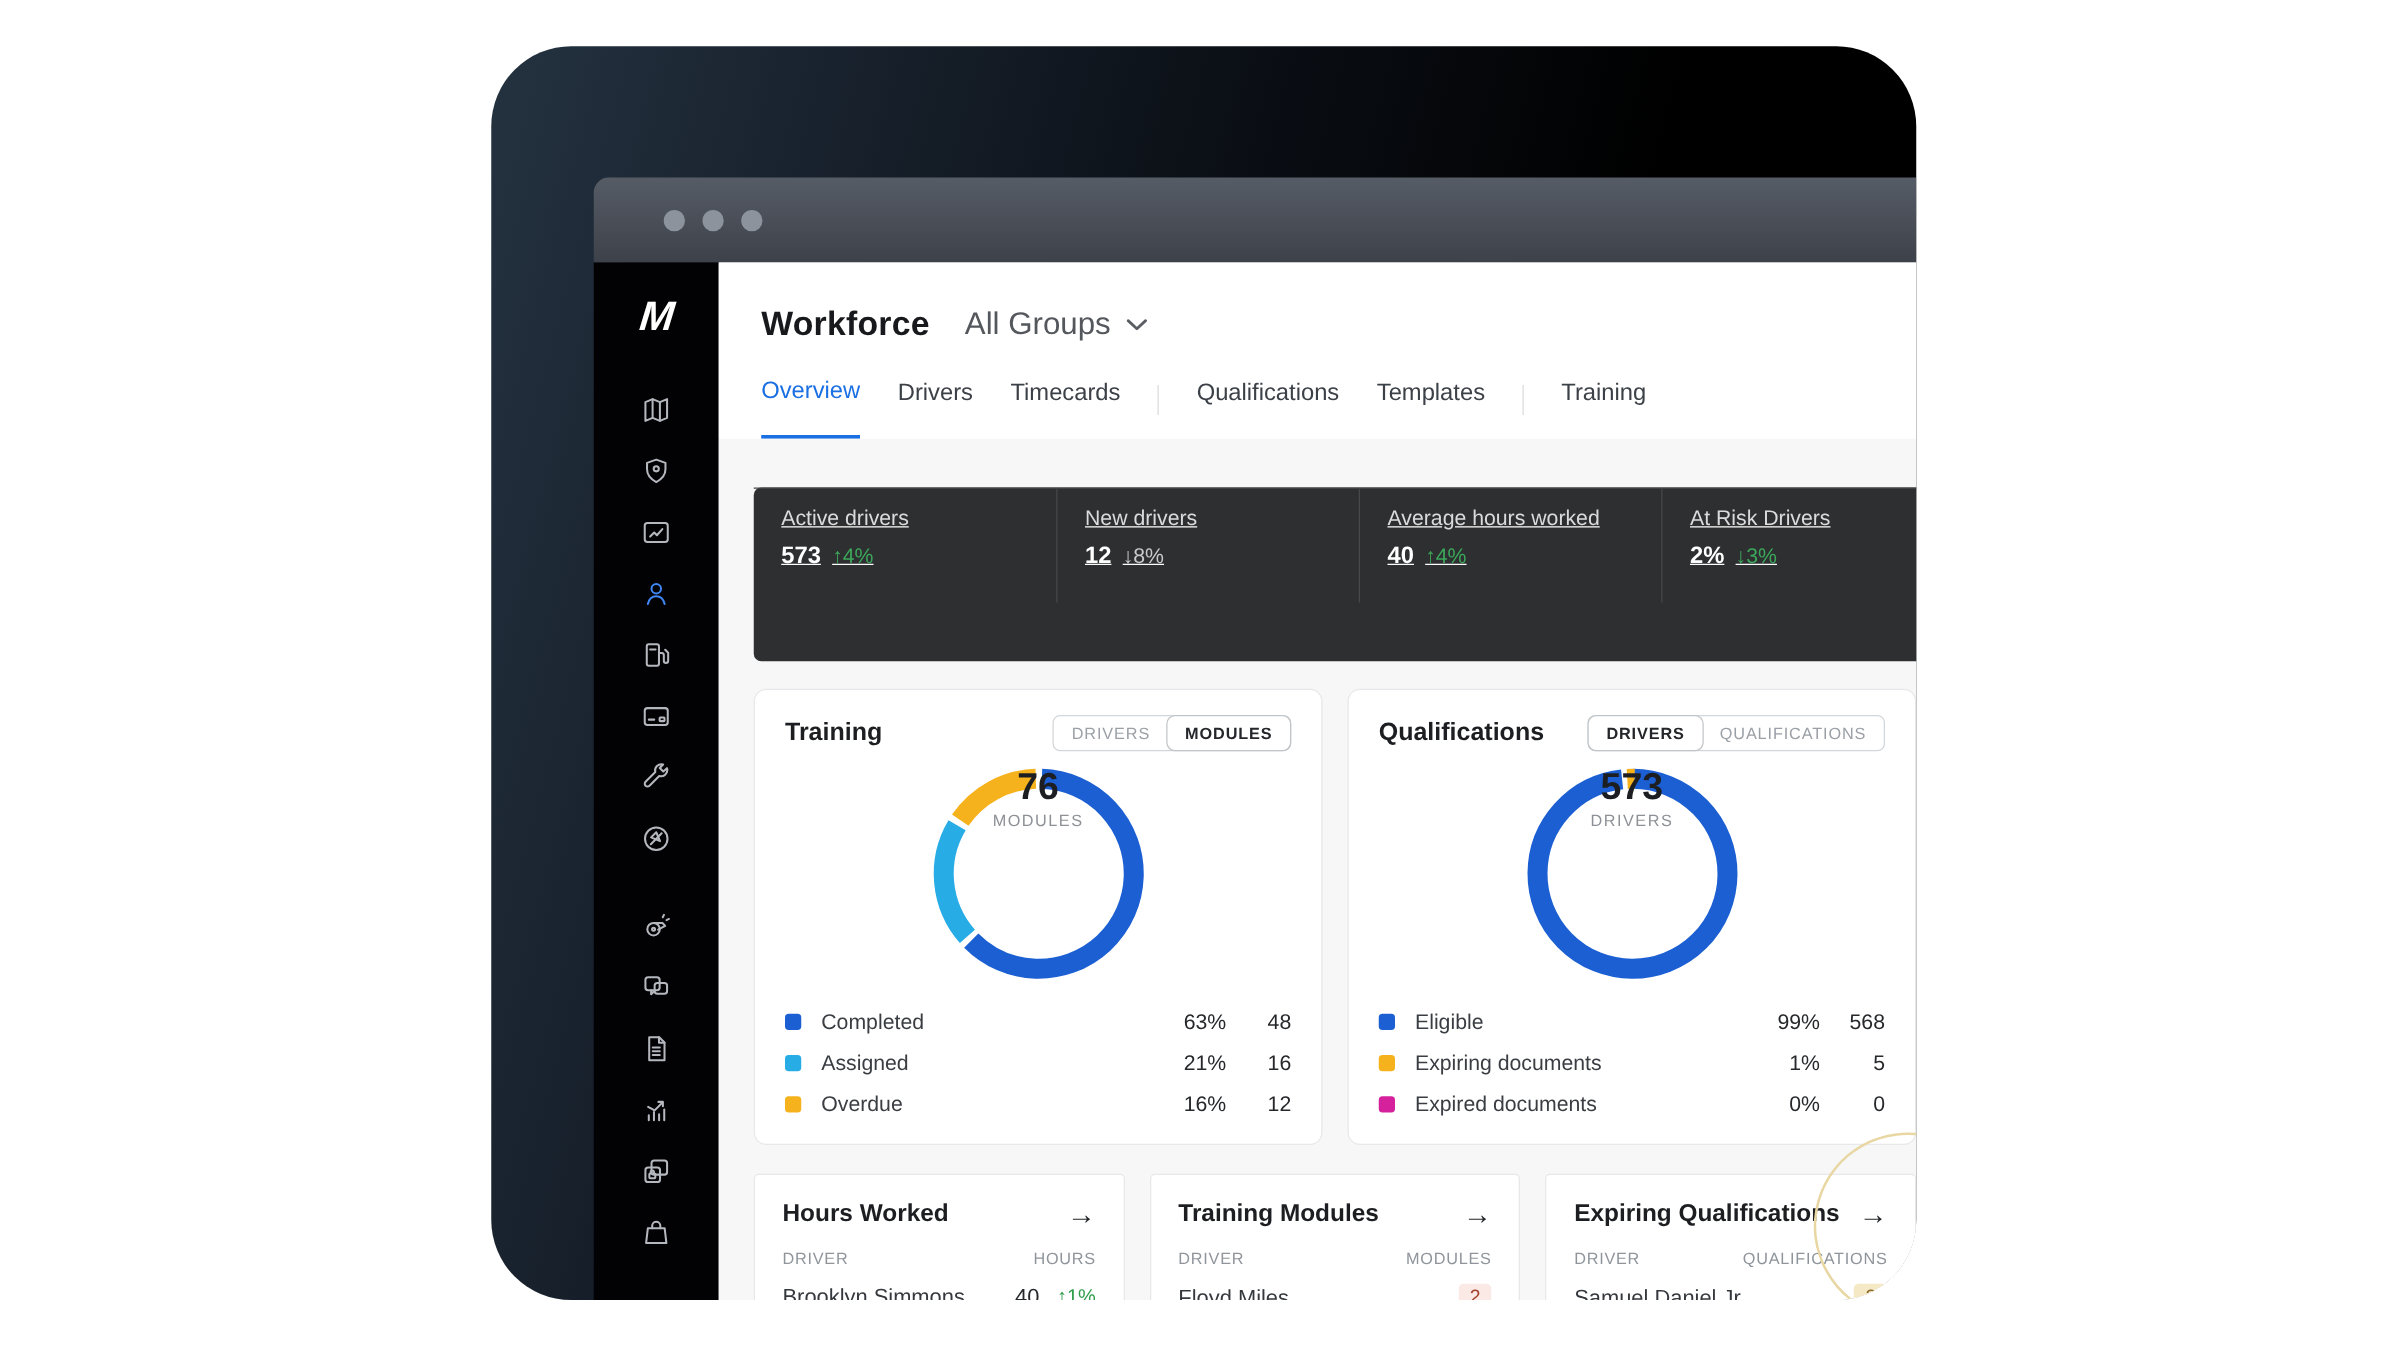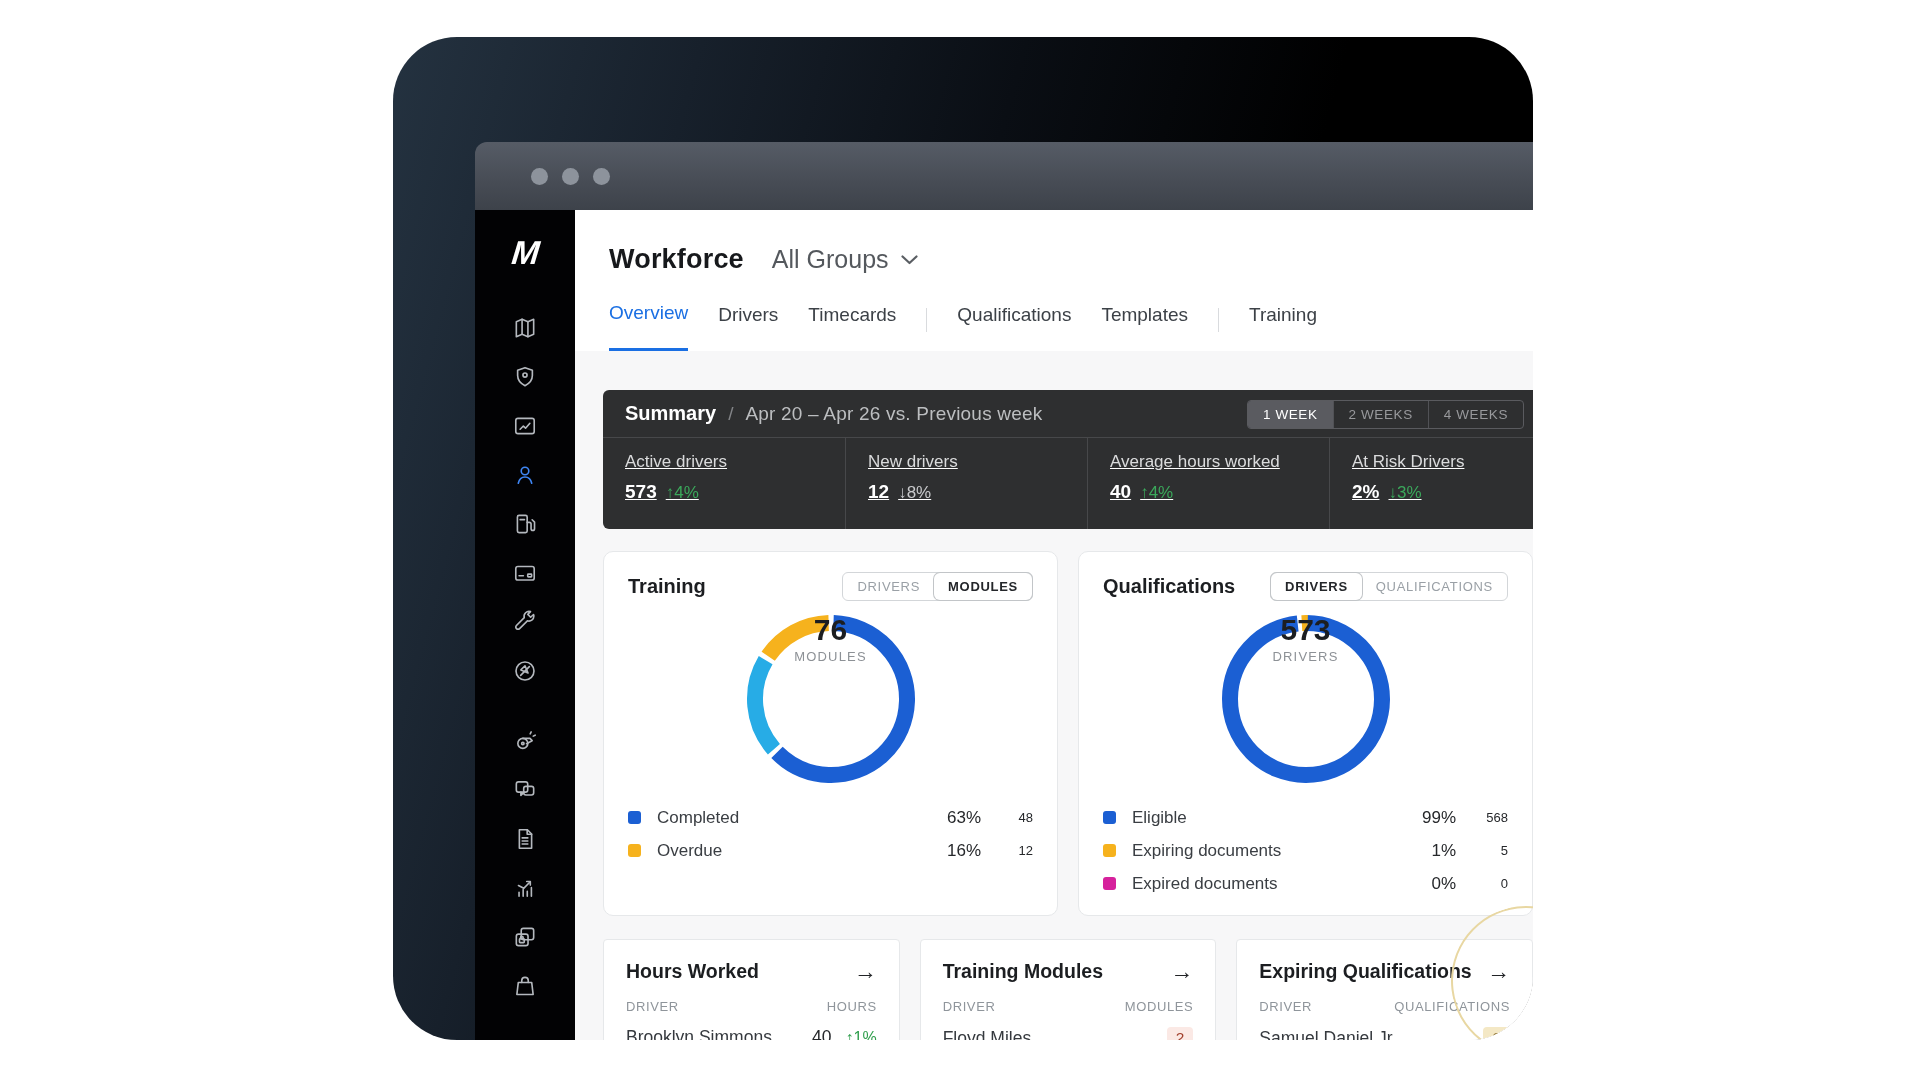--- a/index.html
+++ b/index.html
@@ -75,21 +75,21 @@
   .seg-opt.active { font-weight:700; color:#24262a; box-shadow:0 0 0 1px #c2c5c8; background:#fff; }
   .donut-wrap { position:relative; width:172px; height:172px; margin:12px auto 0 auto; }
   .donut-center { position:absolute; inset:0; display:flex; flex-direction:column; align-items:center; justify-content:flex-start; }
   .donut-value { font-size:30px; font-weight:700; color:#1c1e21; }
   .donut-label { font-size:13px; color:#8d9196; letter-spacing:1.2px; margin-top:2px; }
   .legend { margin-top:16px; }
   .legend-row { display:flex; align-items:center; height:33px; }
   .sw { width:13px; height:13px; border-radius:3px; margin-right:16px; }
   .legend-label { flex:1; font-size:17px; color:#3a3e43; }
   .legend-pct { width:80px; text-align:right; font-size:17px; color:#26282b; }
-  .legend-count { width:52px; text-align:right; font-size:13px; color:#26282b; }
+  .legend-count { width:52px; text-align:right; font-size:17px; color:#26282b; }
 
   
   .bottom-row { margin-top:23px; display:flex; gap:20px; }
   .bcard { width:312px; height:150px; background:#fff; border:1px solid #e6e8ea; border-radius:4px; padding:20px 22px 0 22px; }
   .bhead { display:flex; justify-content:space-between; align-items:center; }
   .btitle { font-size:19.5px; font-weight:700; color:#1c1e21; }
   .blink { font-size:23px; color:#212326; cursor:pointer; line-height:1; }
   .cols { display:flex; justify-content:space-between; margin-top:16px; font-size:13px; letter-spacing:.6px; color:#8f959b; }
   .drow { display:flex; justify-content:space-between; align-items:center; margin-top:13px; font-size:17.5px; color:#35393e; }
   .dval { display:flex; align-items:center; gap:14px; }
@@ -234,30 +234,20 @@
               <div class="tab">Qualifications</div>
               <div class="tab">Templates</div>
               <div class="tab-divider"></div>
               <div class="tab">Training</div>
             </div>
         </div>
 
         <div class="gray-area">
 
           <div class="summary">
-            <div class="summary-head">
-              <span class="summary-title">Summary</span>
-              <span class="summary-sep">/</span>
-              <span class="summary-range">Apr 20 – Apr 26 vs. Previous week</span>
-              <div class="range-toggle" id="range-toggle">
-                  <div class="range-opt active">1 WEEK</div>
-                  <div class="range-opt">2 WEEKS</div>
-                  <div class="range-opt">4 WEEKS</div>
-                </div>
-            </div>
             <div class="summary-stats" id="summary-stats">
                 <div class="stat-cell">
                   <div class="stat-label">Active drivers</div>
                   <div class="stat-vrow">
                     <span class="stat-value">573</span>
                     <span class="delta green">↑4%</span>
                   </div>
                 </div>
                 <div class="stat-cell">
                   <div class="stat-label">New drivers</div>
@@ -303,20 +293,26 @@
                 </div>
               </div>
               <div class="legend" id="training-legend">
                   <div class="legend-row">
                     <span class="sw" style="background:#1b5fd3"></span>
                     <span class="legend-label">Completed</span>
                     <span class="legend-pct">63%</span>
                     <span class="legend-count">48</span>
                   </div>
                   <div class="legend-row">
+                    <span class="sw" style="background:#27ace6"></span>
+                    <span class="legend-label">Assigned</span>
+                    <span class="legend-pct">21%</span>
+                    <span class="legend-count">16</span>
+                  </div>
+                  <div class="legend-row">
                     <span class="sw" style="background:#f6b21d"></span>
                     <span class="legend-label">Overdue</span>
                     <span class="legend-pct">16%</span>
                     <span class="legend-count">12</span>
                   </div>
                 </div>
             </div>
 
             <div class="card">
               <div class="card-head">

